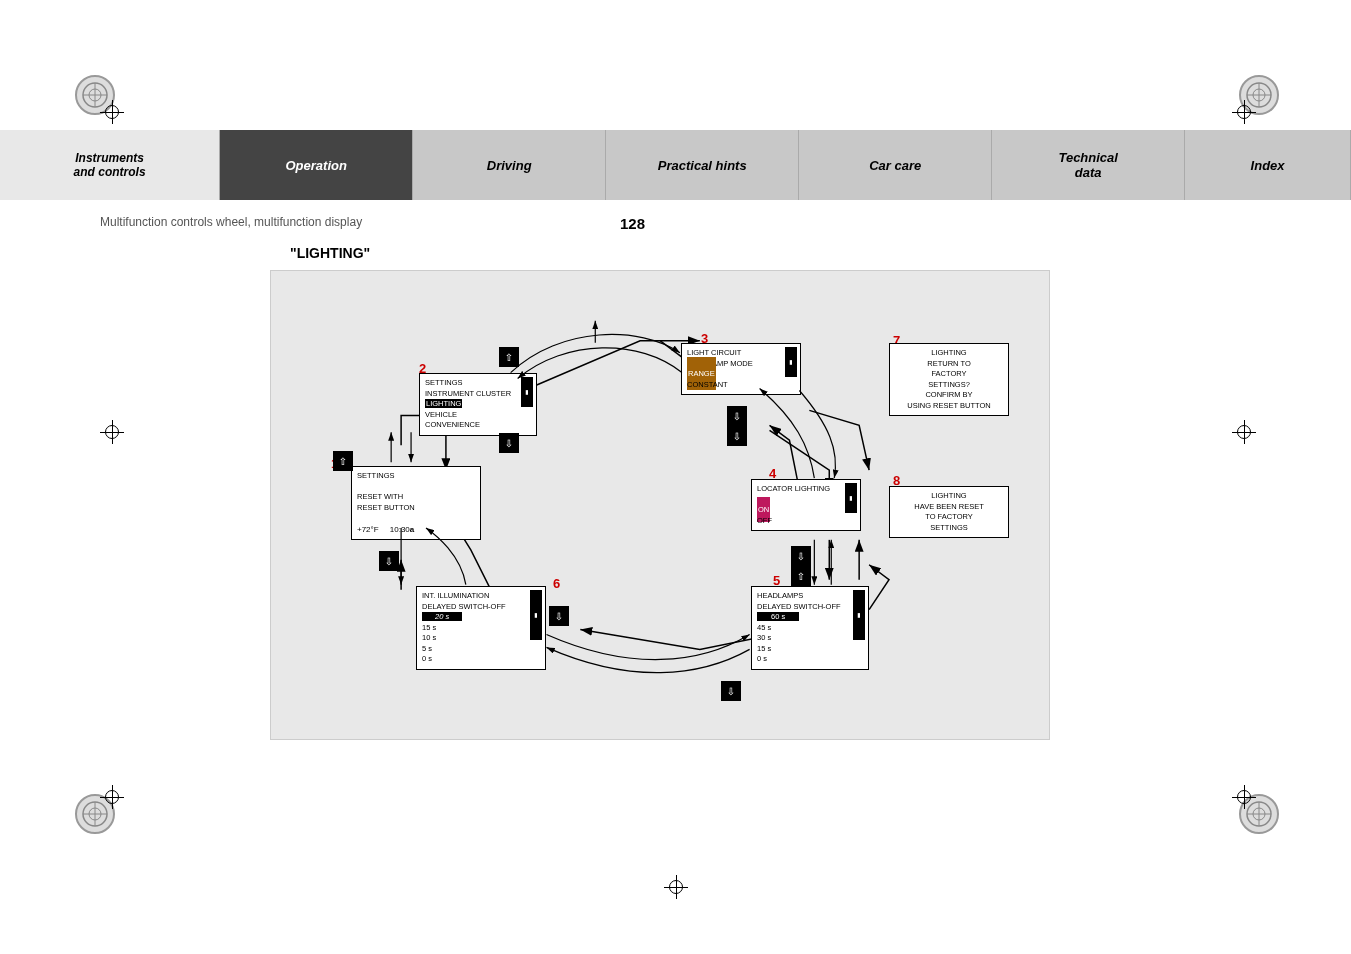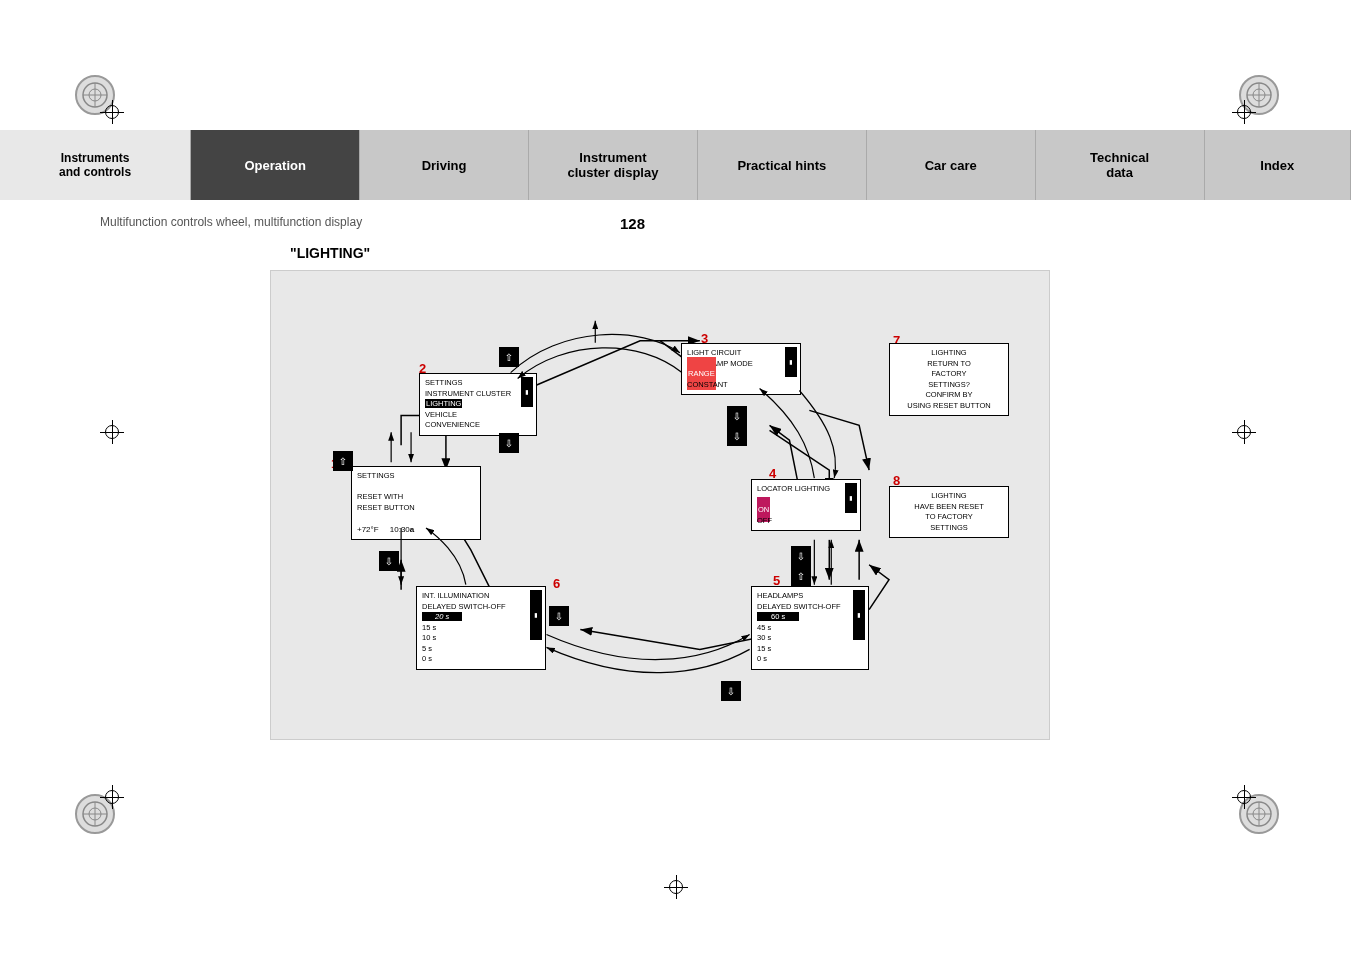--- a/index.html
+++ b/index.html
@@ -29,20 +29,21 @@
       align-items: center;
       justify-content: center;
       text-align: center;
       padding: 8px 28px;
       font-size: 13px;
       font-weight: bold;
       color: #000;
       cursor: pointer;
       border-right: 1px solid #aaa;
       flex: 1;
+      font-style: italic;
     }
 
     .nav-item.active {
       background: #444;
       color: #fff;
     }
 
     .nav-item:first-child {
       background: #e8e8e8;
       flex: 1.2;
@@ -175,24 +176,20 @@
 <nav class="nav-bar">
   <div class="nav-item">
     <span style="white-space:pre-line; font-size:12px;">Instruments
 and controls</span>
   </div>
   <div class="nav-item active">
     <span>Operation</span>
   </div>
   <div class="nav-item">
     <span>Driving</span>
-  </div>
-  <div class="nav-item">
-    <span style="white-space:pre-line;">Instrument
-cluster display</span>
   </div>
   <div class="nav-item">
     <span>Practical hints</span>
   </div>
   <div class="nav-item">
     <span>Car care</span>
   </div>
   <div class="nav-item">
     <span style="white-space:pre-line;">Technical
 data</span>
@@ -343,21 +340,21 @@
 
   <div style="position:absolute; top:162px; left:228px; width:20px; height:20px; background:#000; display:flex; align-items:center; justify-content:center; color:#fff; font-size:10px;">⇩</div>
 
   <div style="position:absolute; top:280px; left:108px; width:20px; height:20px; background:#000; display:flex; align-items:center; justify-content:center; color:#fff; font-size:10px;">⇩</div>
 
   <div style="position:absolute; top:60px; left:430px; color:#cc0000; font-weight:bold; font-size:13px; font-family:Arial;">3</div>
 
   <div style="position:absolute; top:72px; left:410px; width:120px; background:#fff; border:1px solid #000; padding:4px 5px; font-size:7.5px; font-family:Arial; line-height:1.4;">
     LIGHT CIRCUIT<br>
     HEADLAMP MODE<br>
-    <span style="background:#ef4444; color:#fff; padding:12px 1px;">RANGE</span><br>
+    <span style="background:#a16207; color:#fff; padding:12px 1px;">RANGE</span><br>
     CONSTANT
     <div style="position:absolute; right:3px; top:3px; width:12px; height:30px; background:#000; display:flex; align-items:center; justify-content:center;">
       <span style="color:#fff; font-size:6px;">▮</span>
     </div>
   </div>
 
   <div style="position:absolute; top:135px; left:456px; width:20px; height:20px; background:#000; display:flex; align-items:center; justify-content:center; color:#fff; font-size:10px;">⇩</div>
 
   <div style="position:absolute; top:155px; left:456px; width:20px; height:20px; background:#000; display:flex; align-items:center; justify-content:center; color:#fff; font-size:10px;">⇩</div>
 

